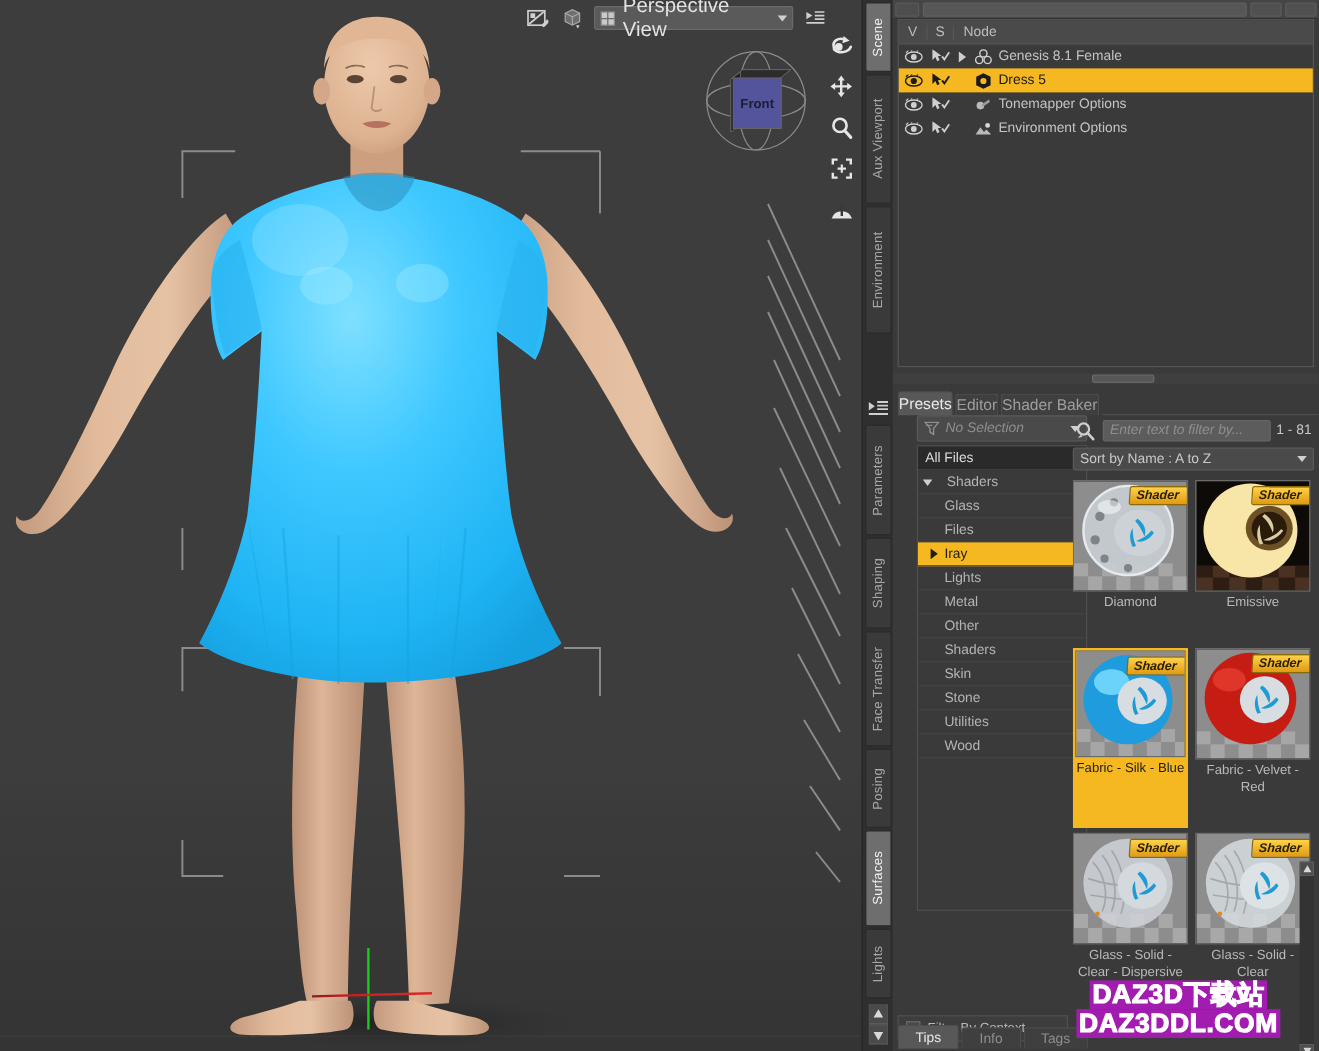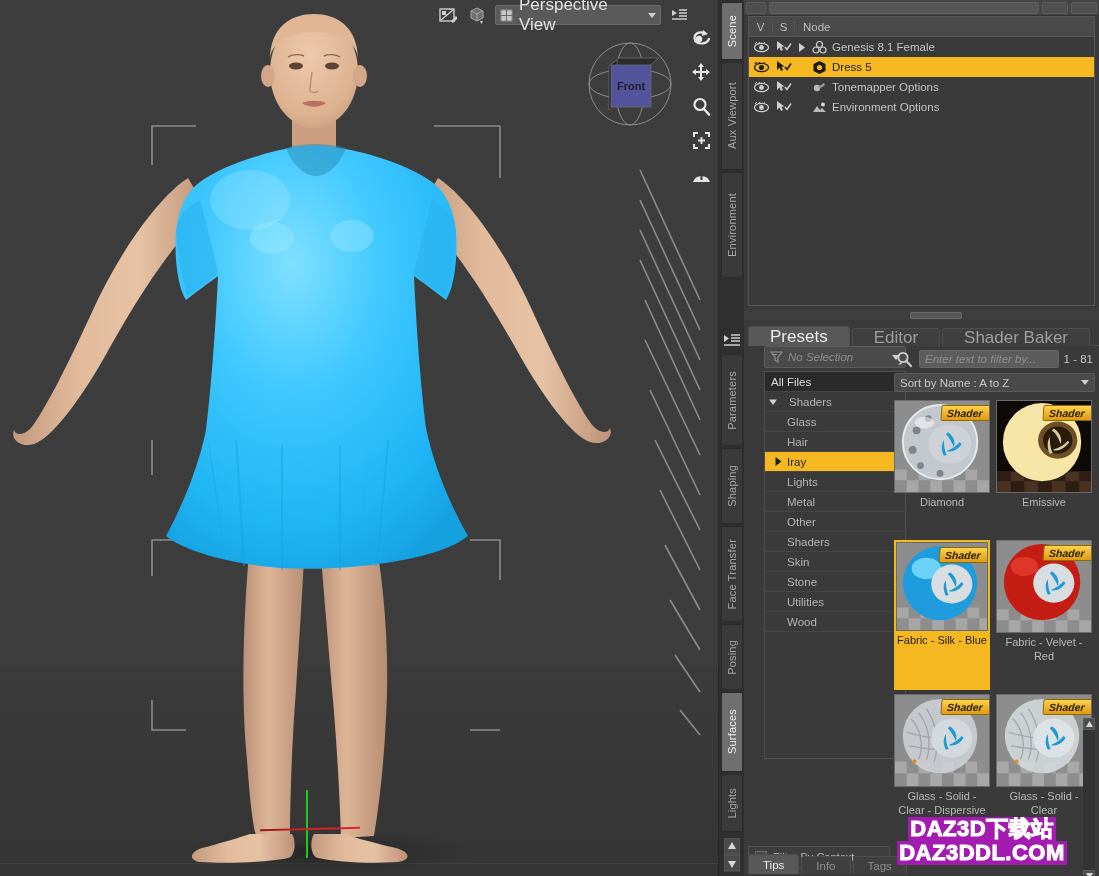--- a/index.html
+++ b/index.html
@@ -73,22 +73,22 @@
   .node-row .type-ic { width:20px; display:flex; align-items:center; justify-content:center; }
   .node-row .nlabel { padding-left:3px; white-space:nowrap; }
 
   #scene-splitter { position:absolute; left:0; top:311px; width:355px; height:9px; background:#3f3f3f; }
   #scene-splitter .grip { position:absolute; left:166px; top:1px; width:52px; height:7px;
     background:#575757; border:1px solid #6b6b6b; border-radius:2px; }
 
   
   #surf-pane { position:absolute; left:744px; top:322px; width:355px; height:554px; background:#3a3a3a; }
   #surf-tabs { position:absolute; left:0; top:4px; width:355px; height:20px; display:flex; align-items:flex-end; gap:2px; padding-left:4px; }
-  .stab { height:18px; padding:0 21px; background:#3f3f3f; border:1px solid #4e4e4e; border-bottom:none;
-    border-radius:3px 3px 0 0; display:flex; align-items:center; color:#9e9e9e; font-size:17px; }
+  .stab { height:18px; padding:0 0; background:#3f3f3f; border:1px solid #4e4e4e; border-bottom:none;
+    border-radius:3px 3px 0 0; display:flex; align-items:center; color:#9e9e9e; font-size:13px; }
   .stab.active { background:#585858; color:#eaeaea; height:20px; }
   #surf-tabs .filler { flex:1; border-bottom:1px solid #4e4e4e; height:1px; }
 
   
   #cat-col { position:absolute; left:20px; top:24px; width:142px; height:498px; }
   #cat-filter { height:22px; background:#4a4a4a; border:1px solid #5b5b5b; border-radius:2px;
     display:flex; align-items:center; padding:0 5px; gap:5px; color:#8f8f8f; font-style:italic; font-size:11.5px; }
   #cat-filter .cf-txt { flex:1; }
   #cat-list { margin-top:3px; background:#3a3a3a; border:1px solid #4f4f4f; height:388px; overflow:hidden; }
   .cat-row { height:20px; display:flex; align-items:center; color:#b4b4b4; font-size:11.5px;
@@ -568,21 +568,21 @@
         <div class="cat-row group">
           <svg width="8" height="8" viewBox="0 0 8 8">
               <path d="M0 1.5 L8 1.5 L4 7 Z" fill="#cfcfcf"></path>
             </svg>
           <span>Shaders</span>
         </div>
         <div class="cat-row child">
             <span>Glass</span>
           </div>
         <div class="cat-row child">
-            <span>Hair</span>
+            <span>Files</span>
           </div>
         <div class="cat-row sel">
           <svg width="7" height="9" viewBox="0 0 7 9">
               <path d="M0.5 0 L6.5 4.5 L0.5 9 Z" fill="#1e1e1e"></path>
             </svg>
           <span>Iray</span>
         </div>
         <div class="cat-row child">
             <span>Lights</span>
           </div>

